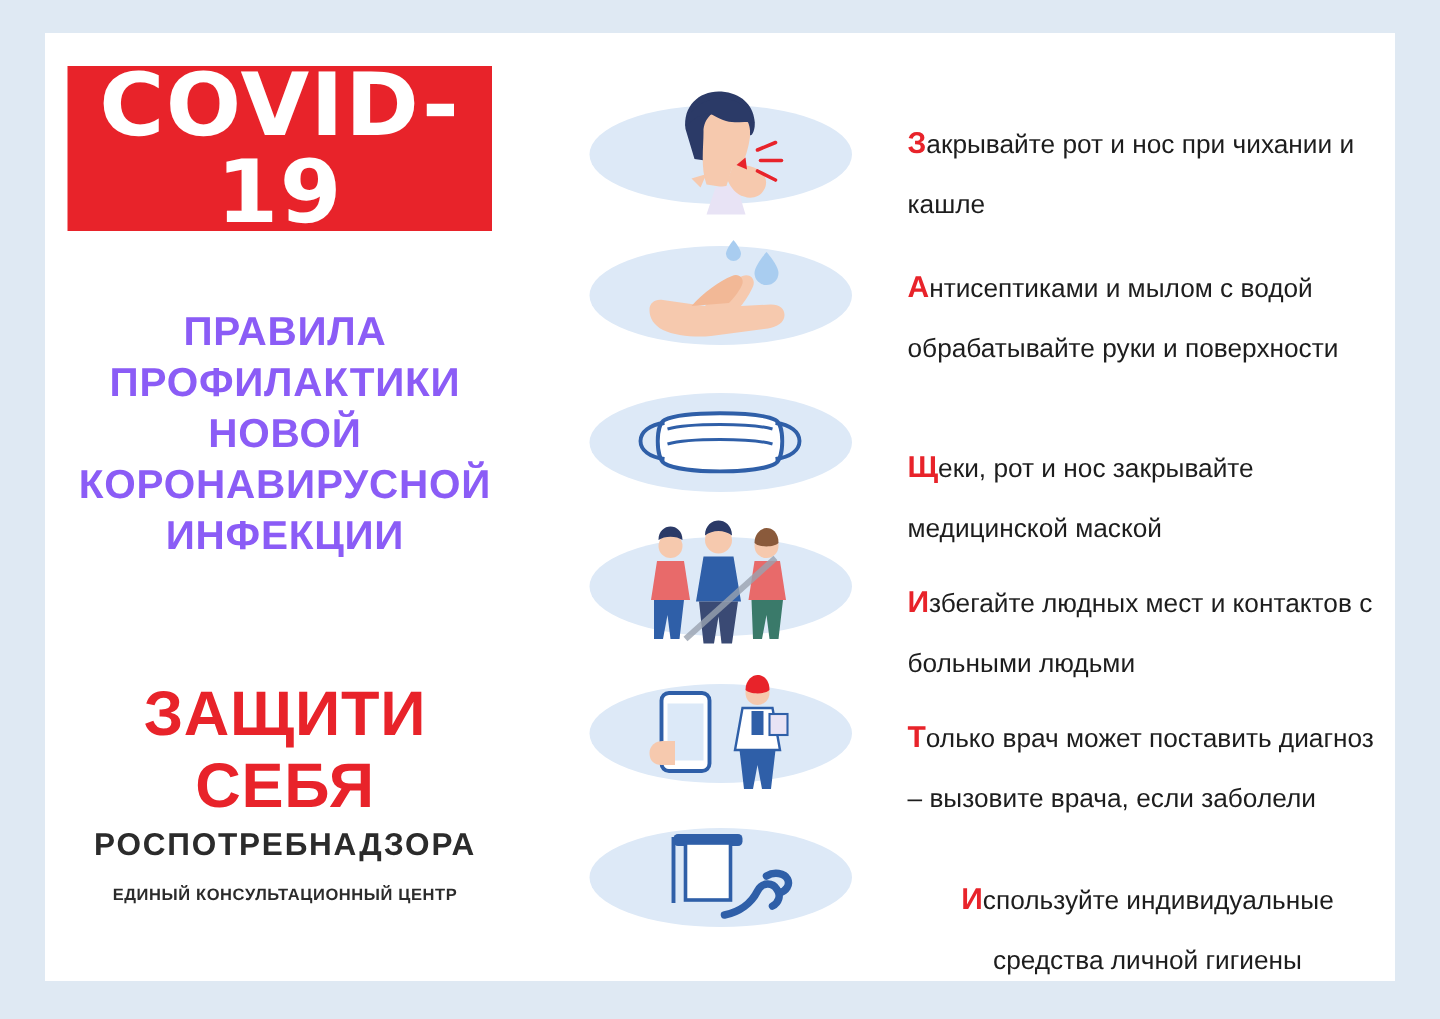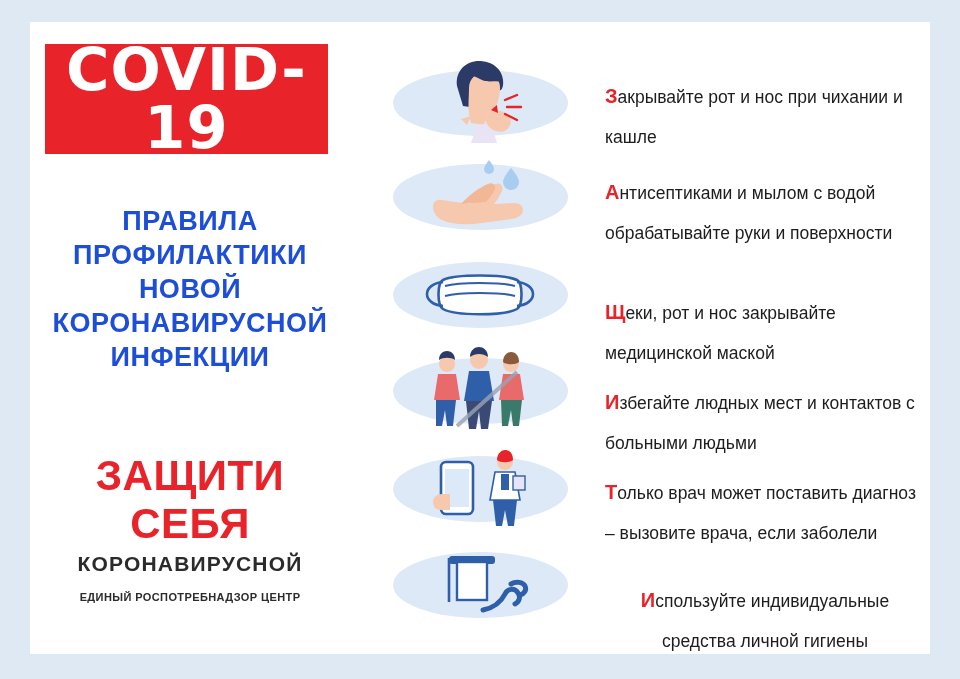--- a/index.html
+++ b/index.html
@@ -31,21 +31,21 @@
     color:#ffffff;
     font-family:"DejaVu Sans", sans-serif;
     font-weight:bold;
     font-size:58px;
     letter-spacing:1px;
     line-height:1;
     transform:scaleX(1.02);
   }
   .headline{
     position:absolute;left:10px;top:182px;width:300px;
-    color:#1d4ed8;
+    color:#8b5cf6;
     font-weight:bold;
     font-size:27px;
     line-height:34px;
     letter-spacing:.5px;
   }
   .slogan{
     position:absolute;left:10px;top:430px;width:300px;
     color:#e8232a;
     font-weight:bold;
     font-size:42px;
@@ -105,24 +105,24 @@
   <div class="left">
 
     <div class="logo-box">
       <span class="logo-text">COVID-19</span>
     </div>
 
     <div class="headline">ПРАВИЛА ПРОФИЛАКТИКИ НОВОЙ КОРОНАВИРУСНОЙ ИНФЕКЦИИ</div>
 
     <div class="slogan">ЗАЩИТИ СЕБЯ</div>
 
-    <div class="rpn">КОРОНАВИРУСНОЙ</div>
+    <div class="rpn">РОСПОТРЕБНАДЗОРА</div>
 
     <div class="rpn-sub">
-      <div>ЕДИНЫЙ РОСПОТРЕБНАДЗОР ЦЕНТР</div>
+      <div>ЕДИНЫЙ КОНСУЛЬТАЦИОННЫЙ ЦЕНТР</div>
     </div>
   </div>
 
   <div class="icons">
 
     <div class="icon-cell" style="top:10px;">
       <div class="ellipse"></div>
       <svg class="art" viewBox="0 0 230 100">
         <path d="M92 36c-2-16 10-26 24-25 13 1 21 9 22 19 1 7-2 10-2 10l-8 2-4 12-12 4-14-2z" fill="#2b3a67"></path>
         <path d="M104 38c0-10 8-16 17-15 10 1 15 8 14 18-1 9-5 19-5 19l-7 2-4 13-13-2c-4-11-2-25-2-35z" fill="#f6c9ae"></path>

